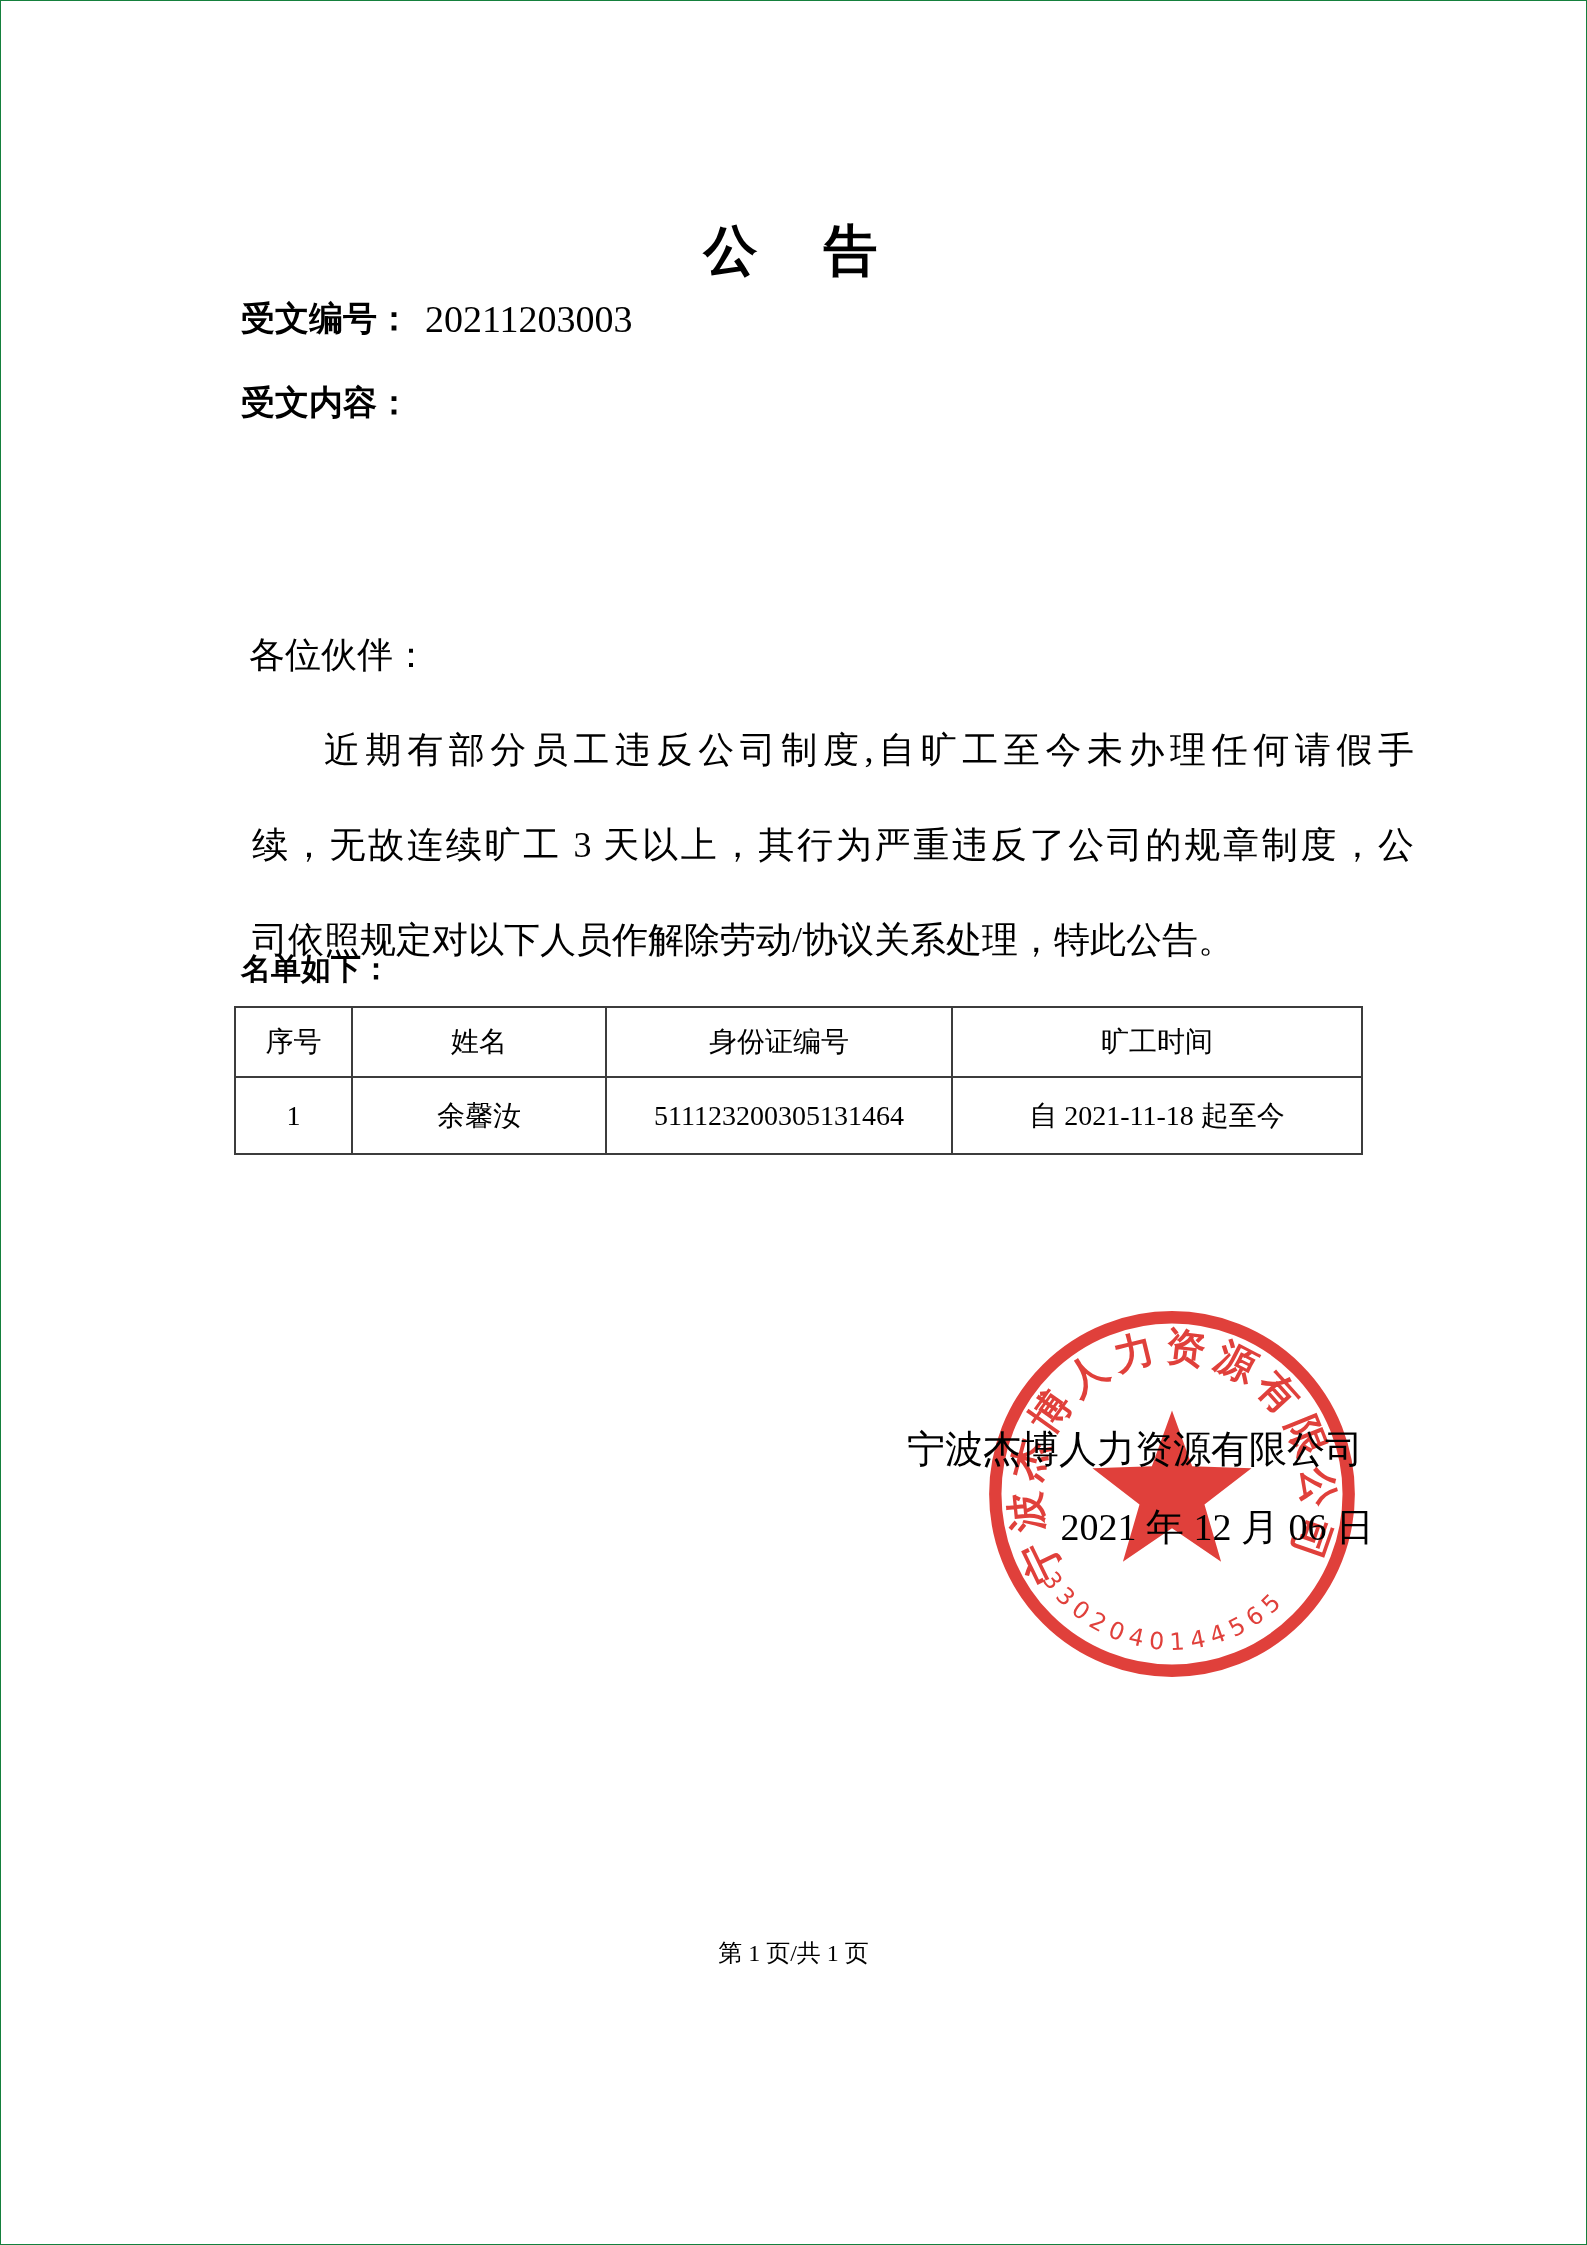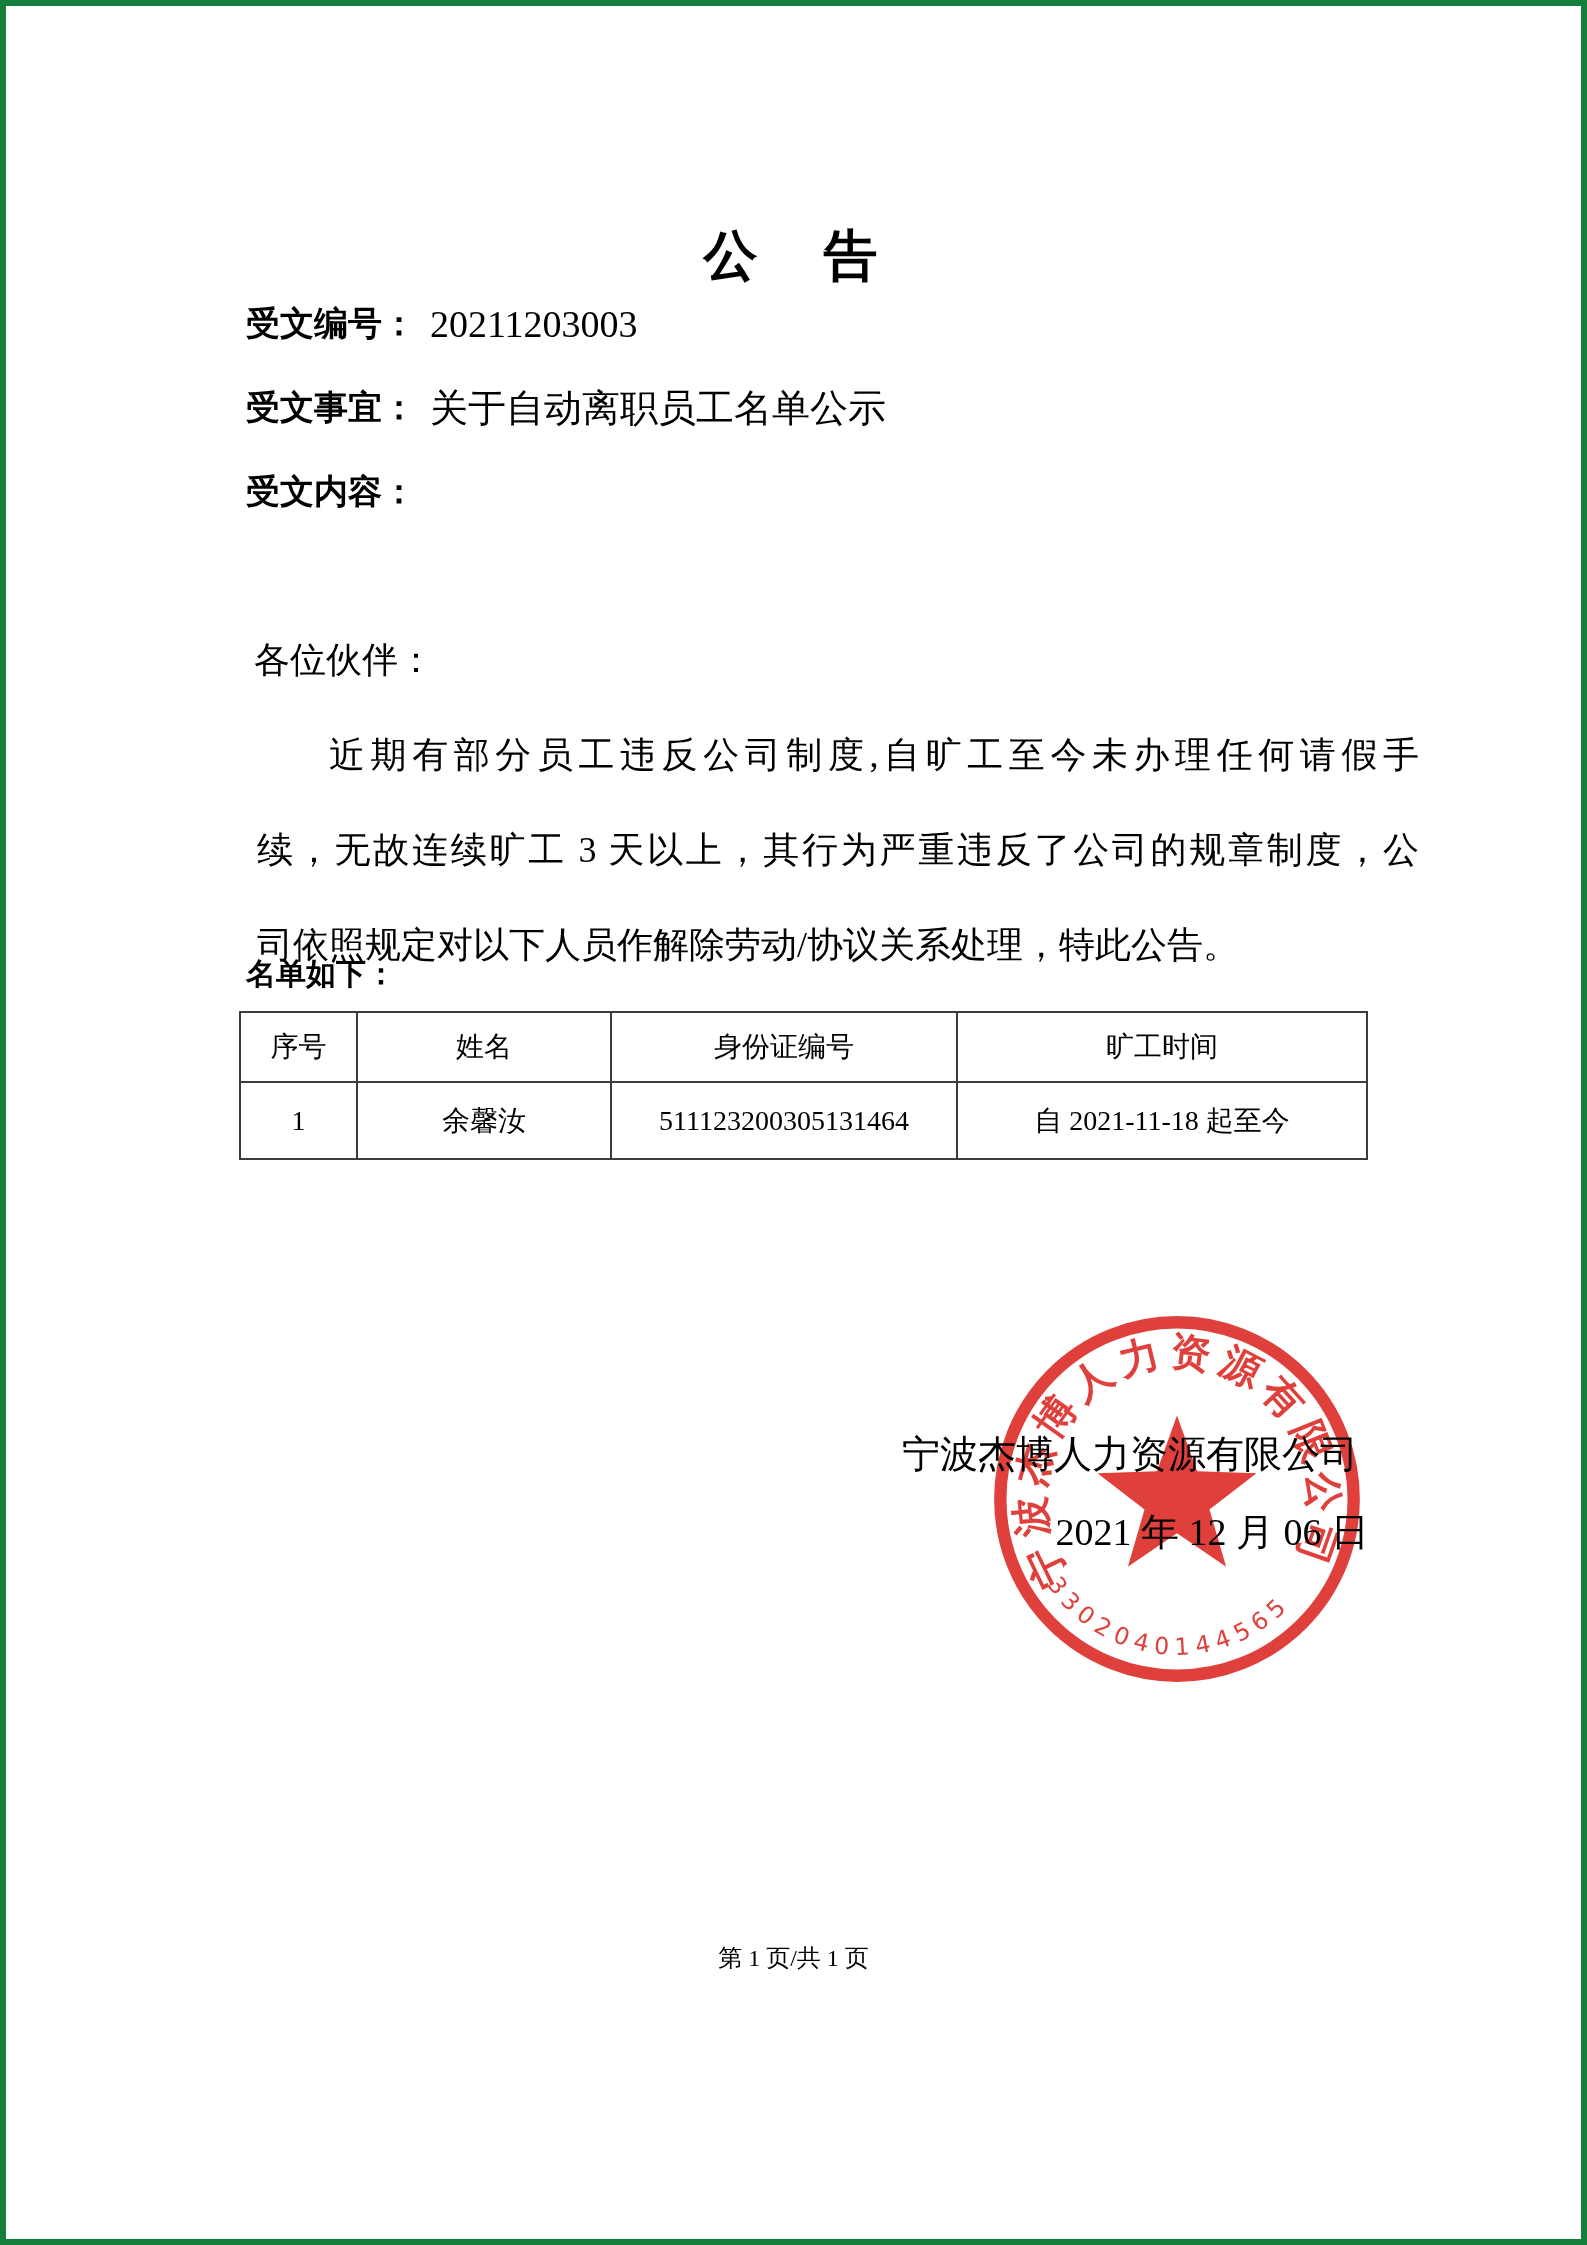--- a/index.html
+++ b/index.html
@@ -1,21 +1,21 @@
 <!DOCTYPE html>
 <html><head>
 <meta charset="utf-8">
 <style>
   html,body{margin:0;padding:0;background:#f2f2f2;}
   .page{
     position:relative;
     width:1587px;height:2245px;
     margin:0 auto;
     background:#ffffff;
-    border:6px solid #15803d;
+    border:1px solid #15803d;
     box-sizing:border-box;
     font-family:"Liberation Serif","DejaVu Serif",serif;
     color:#000;
     overflow:hidden;
   }
   .title{
     position:absolute;top:214px;left:0;width:100%;
     text-align:center;
     font-size:54px;font-weight:bold;
     font-family:"Liberation Serif","DejaVu Serif",serif;
@@ -92,24 +92,20 @@
 <div class="page">
 
   <div class="title">公　告</div>
 
   <div class="fields">
     <div class="field-row">
       <span class="field-label">受文编号：</span>
       <span class="field-value">20211203003</span>
     </div>
     <div class="field-row">
-      <span class="field-label">受文事宜：</span>
-      <span class="field-value">关于自动离职员工名单公示</span>
-    </div>
-    <div class="field-row">
       <span class="field-label">受文内容：</span>
       <span class="field-value"></span>
     </div>
   </div>
 
   <div class="salutation">各位伙伴：</div>
 
   <div class="paragraph">
     <p class="fill indent">近期有部分员工违反公司制度,自旷工至今未办理任何请假手</p>
     <p class="fill">续，无故连续旷工 3 天以上，其行为严重违反了公司的规章制度，公</p>

